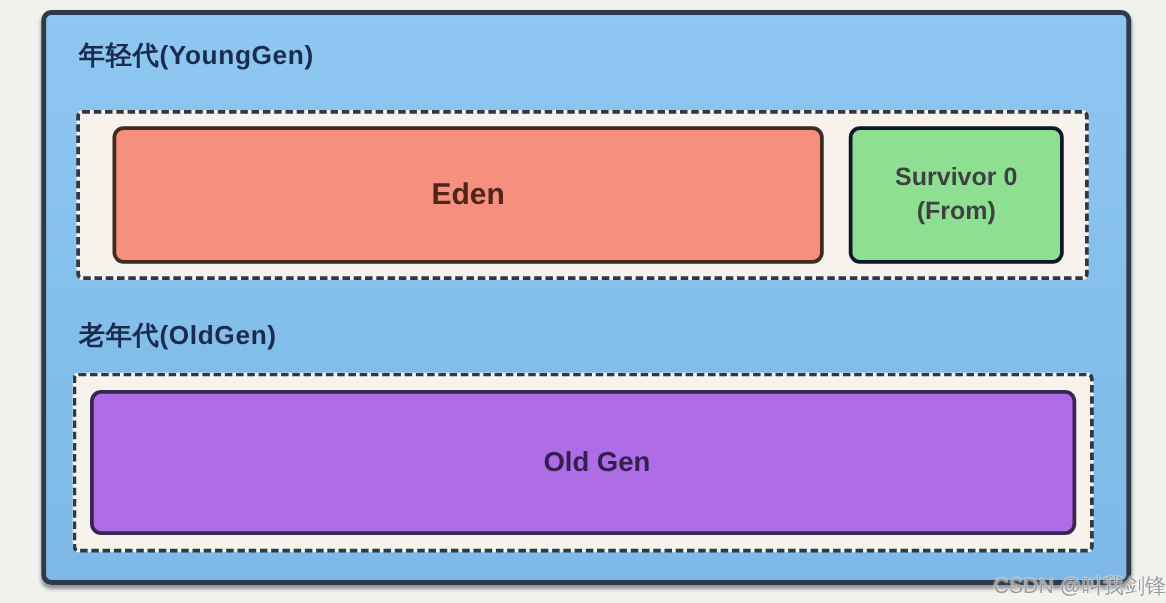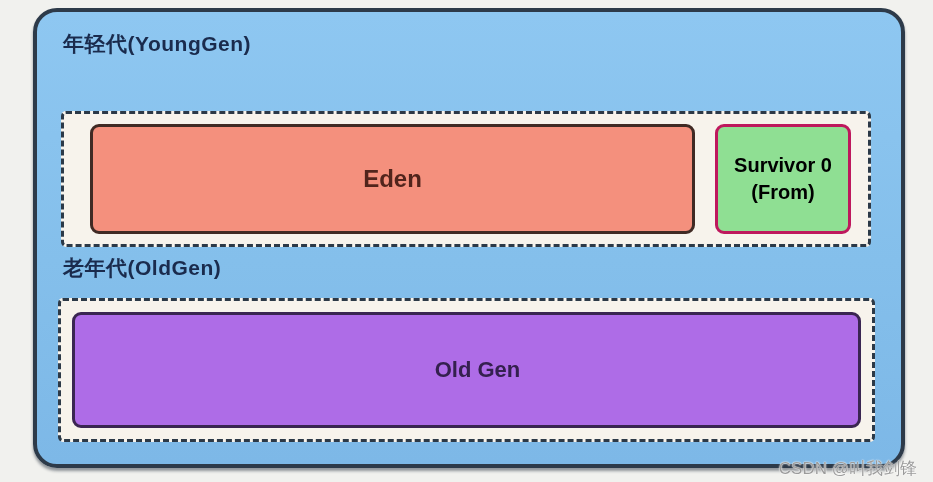--- a/index.html
+++ b/index.html
@@ -13,21 +13,21 @@
     background:#f1f1ee;
     overflow:hidden;
   }
   .outer{
     position:absolute;
     left:33px;top:8px;
     width:872px;height:460px;
     box-sizing:border-box;
     background:linear-gradient(180deg,#8ec7f1 0%,#84bfeb 55%,#7db8e7 100%);
     border:4px solid #2d3a49;
-    border-radius:24px;
+    border-radius:8px;
     box-shadow:0 3px 3px rgba(25,35,50,.45);
   }
   .gen-label{
     position:absolute;
     font-weight:bold;
     font-size:21px;
     color:#1a2b4d;
     letter-spacing:.5px;
     white-space:nowrap;
   }
@@ -40,21 +40,20 @@
     border:3px dashed #2c3947;
     border-radius:5px;
     display:flex;
     align-items:stretch;
   }
   .young-area{
     left:24px;top:76px;
     width:810px;height:136px;
     padding:10px 17px 10px 26px;
     gap:20px;
-    margin-top:23px;
   }
   .old-area{
     left:21px;top:286px;
     width:817px;height:144px;
     padding:11px;
   }
   .box{
     display:flex;
     flex-direction:column;
     align-items:center;
@@ -65,38 +64,38 @@
     text-align:center;
   }
   .eden{
     flex:1;
     background:#f4907d;
     border:3px solid #402a24;
     color:#51241c;
     font-size:24px;
   }
   .survivor{
-    width:136px;
+    width:172px;
     background:#8fdf93;
-    border:3px solid #be185d;
-    color:#000000;
+    border:3px solid #0f172a;
+    color:#404040;
     font-size:20px;
     line-height:1.35;
   }
   .oldgen{
     flex:1;
     background:#ae6ce7;
     border:3px solid #3a2551;
     color:#34204e;
     font-size:22px;
     padding-left:22px;
   }
   .watermark{
     position:absolute;
-    right:16px;bottom:2px;
+    right:0;bottom:2px;
     font-size:17px;
     color:#9b9b9b;
     text-shadow:0 0 2px #ffffff, 0 0 1px #ffffff;
     white-space:nowrap;
   }
 </style>
 </head>
 <body>
 
 <div class="stage">

